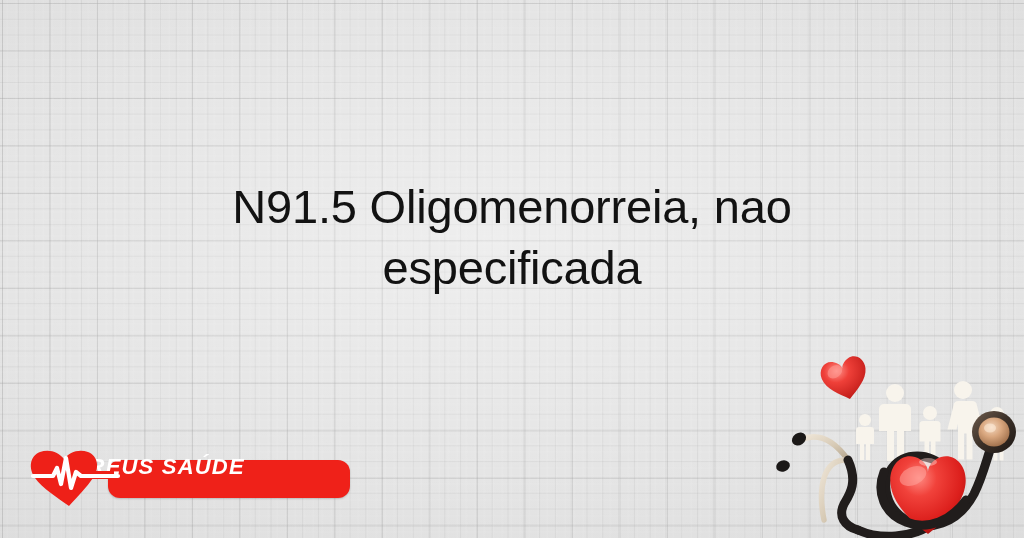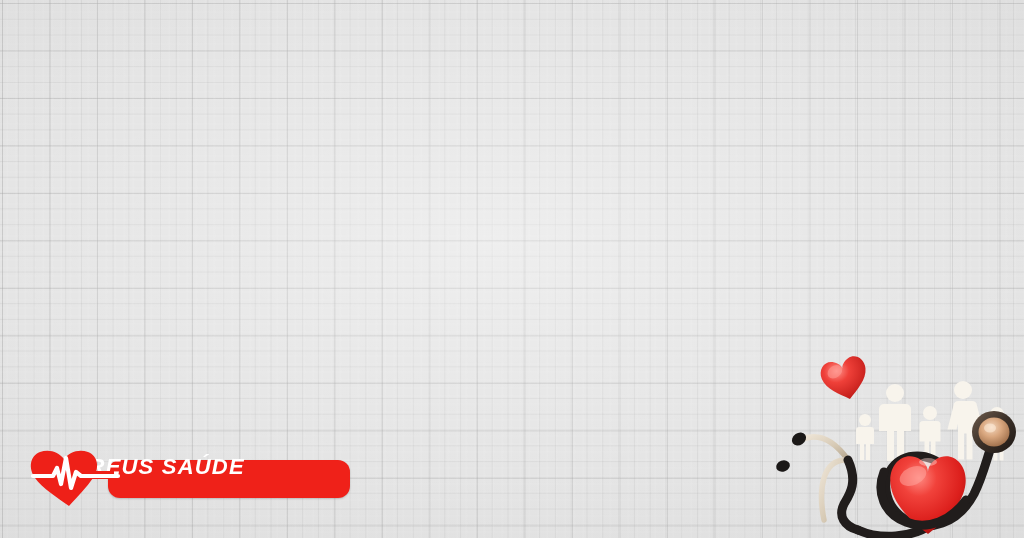--- a/index.html
+++ b/index.html
@@ -137,20 +137,21 @@
 </style>
 </head>
 <body>
 
 <div id="card">
 
   <div id="bg-grid"></div>
   <div id="bg-fiber"></div>
   <div id="bg-vignette"></div>
 
+  <div id="headline">N91.5 Oligomenorreia, nao especificada</div>
 
   <div id="brand-logo">
 
     <div id="brand-badge"></div>
     <div id="brand-badge-text">COREUS SAÚDE</div>
 
     <svg id="brand-heart-svg" viewBox="0 0 110 62">
 
       <path d="M41 58
                C 30 50, 14 40, 7 30

